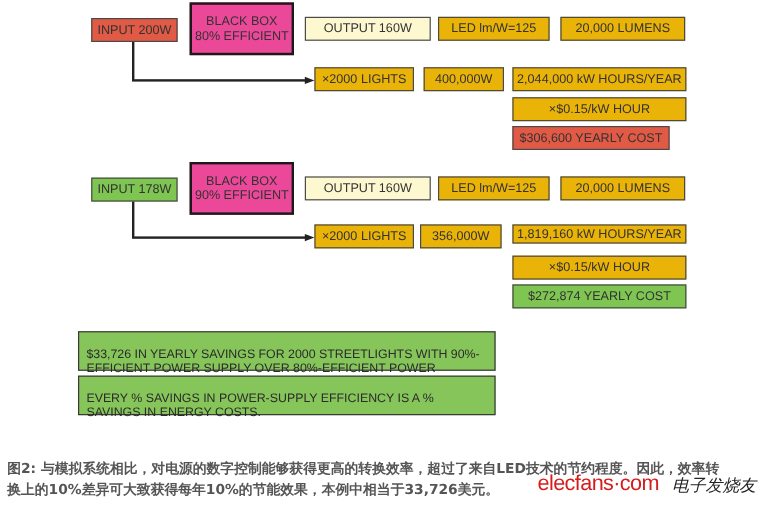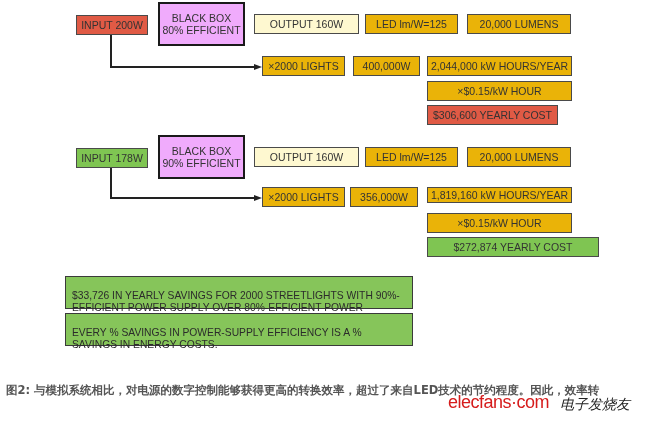--- a/index.html
+++ b/index.html
@@ -12,21 +12,21 @@
     position: absolute; box-sizing: border-box;
     border: 1.5px solid #4a4a4a;
     display: flex; align-items: center; justify-content: center;
     font-size: 10.5px; color: #333; text-align: center; line-height: 1.15;
     white-space: nowrap;
   }
   .red { background: #e05a45; }
   .green { background: #7fc552; }
   .grey { background: #eab308; }
   .yellow { background: #fef8d0; }
-  .blackbox { background: #f0abfc; border: 2.5px solid #1a1a1a; font-size: 10.5px; text-align: right; }
+  .blackbox { background: #ec4899; border: 2.5px solid #1a1a1a; font-size: 10.5px; text-align: right; }
   .line { position: absolute; background: #222; }
   .arrowhead {
     position: absolute; width: 0; height: 0;
     border-top: 3px solid transparent; border-bottom: 3px solid transparent;
     border-left: 8px solid #222;
   }
   .note {
     position: absolute; box-sizing: border-box;
     background: #86c55a; border: 1.5px solid #3a3a3a;
     font-size: 10.3px; color: #2b2b2b; line-height: 1.2;
@@ -79,22 +79,23 @@
 <div class="box grey" style="left:467px;top:147px;width:104px;height:20px;">20,000 LUMENS</div>
 
 <div class="line" style="left:110px;top:168px;width:1.5px;height:30px;"></div>
 <div class="line" style="left:110px;top:197px;width:145px;height:1.5px;"></div>
 <div class="arrowhead" style="left:254px;top:195px;"></div>
 
 <div class="box grey" style="left:262px;top:187px;width:83px;height:20px;">×2000 LIGHTS</div>
 <div class="box grey" style="left:350px;top:187px;width:68px;height:20px;">356,000W</div>
 <div class="box grey" style="left:427px;top:187px;width:145px;height:16px;">1,819,160 kW HOURS/YEAR</div>
 <div class="box grey" style="left:427px;top:213px;width:145px;height:20px;">×$0.15/kW HOUR</div>
-<div class="box green" style="left:427px;top:237px;width:172px;height:20px;">$272,874 YEARLY COST</div>
+<div class="box green" style="left:427px;top:237px;width:145px;height:20px;">$272,874 YEARLY COST</div>
 
 <div class="note" style="left:65px;top:276px;width:348px;height:33px;">$33,726 IN YEARLY SAVINGS FOR 2000 STREETLIGHTS WITH 90%-EFFICIENT POWER SUPPLY OVER 80%-EFFICIENT POWER SUPPLY.</div>
 <div class="note" style="left:65px;top:313px;width:348px;height:33px;">EVERY % SAVINGS IN POWER-SUPPLY EFFICIENCY IS A % SAVINGS IN ENERGY COSTS.</div>
 
 <div class="caption">
   <div>图2: 与模拟系统相比，对电源的数字控制能够获得更高的转换效率，超过了来自LED技术的节约程度。因此，效率转</div>
+  <div>换上的10%差异可大致获得每年10%的节能效果，本例中相当于33,726美元。</div>
 </div>
 <div class="watermark">elecfans·com</div>
 <div class="watermark-cn">电子发烧友</div>
 
 </body></html>

